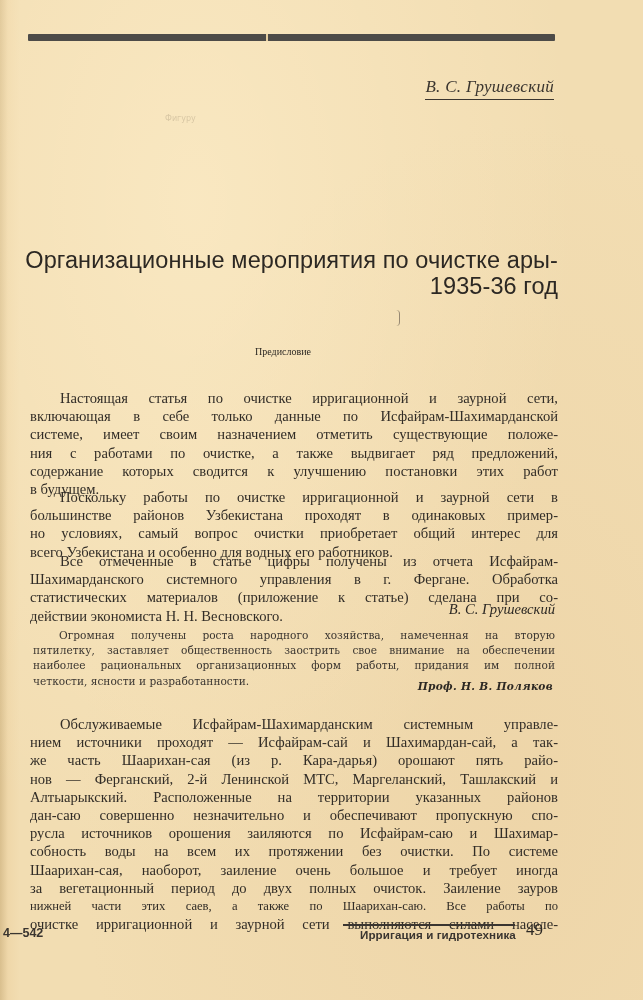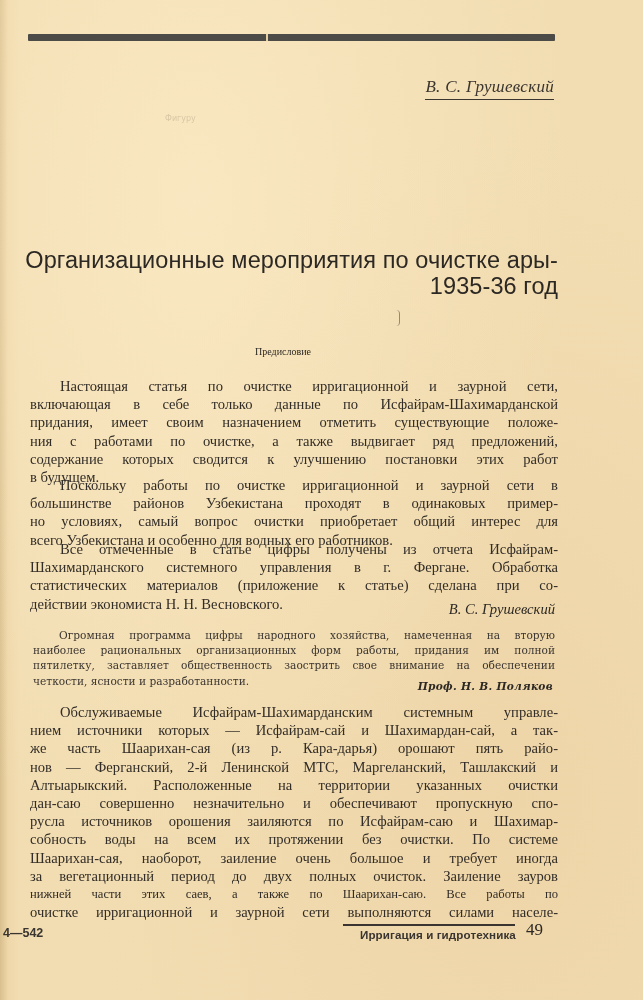--- a/index.html
+++ b/index.html
@@ -79,21 +79,21 @@
       line-height: 18.2px;
       color: #322d27;
     }
     .body-text .ln {
       display: block;
       white-space: nowrap;
       text-align: justify;
       text-align-last: justify;
     }
     .body-text .ln.last { text-align-last: left; }
-    .body-text .ln.indent { padding-left: 30px; }
+    .body-text .ln.indent { padding-left: 30px; margin-top: 12px; }
 
     .sig {
       position: absolute;
       right: 88px;
       font-family: "Liberation Serif", serif;
       font-style: italic;
       font-size: 14.6px;
       color: #2c2823;
     }
 
@@ -189,21 +189,21 @@
     <span class="line">Организационные мероприятия по очистке ары-</span>
     <span class="line">1935-36 год</span>
   </div>
   <div class="pencil-mark"></div>
 
   <div class="preface-heading">Предисловие</div>
 
   <div class="body-text" style="top:377px;">
     <span class="ln indent">Настоящая статья по очистке ирригационной и заурной сети,</span>
     <span class="ln">включающая в себе только данные по Исфайрам-Шахимарданской</span>
-    <span class="ln">придания, имеет своим назначением отметить существующие положе-</span>
+    <span class="ln">системе, имеет своим назначением отметить существующие положе-</span>
     <span class="ln">ния с работами по очистке, а также выдвигает ряд предложений,</span>
     <span class="ln">содержание которых сводится к улучшению постановки этих работ</span>
     <span class="ln last">в будущем.</span>
   </div>
 
   <div class="body-text" style="top:476px;">
     <span class="ln indent">Поскольку работы по очистке ирригационной и заурной сети в</span>
     <span class="ln">большинстве районов Узбекистана проходят в одинаковых пример-</span>
     <span class="ln">но условиях, самый вопрос очистки приобретает общий интерес для</span>
     <span class="ln last">всего Узбекистана и особенно для водных его работников.</span>
@@ -212,33 +212,33 @@
   <div class="body-text" style="top:540px;">
     <span class="ln indent">Все отмеченные в статье цифры получены из отчета Исфайрам-</span>
     <span class="ln">Шахимарданского системного управления в г. Фергане. Обработка</span>
     <span class="ln">статистических материалов (приложение к статье) сделана при со-</span>
     <span class="ln last">действии экономиста Н. Н. Весновского.</span>
   </div>
 
   <div class="sig" style="top:601px;">В. С. Грушевский</div>
 
   <div class="epigraph">
-    <span class="ln indent">Огромная программа цифры народного хозяйства, намеченная на вторую</span>
+    <span class="ln indent">Огромная получены роста народного хозяйства, намеченная на вторую</span>
+    <span class="ln">пятилетку, заставляет общественность заострить свое внимание на обеспечении</span>
     <span class="ln">наиболее рациональных организационных форм работы, придания им полной</span>
-    <span class="ln">пятилетку, заставляет общественность заострить свое внимание на обеспечении</span>
     <span class="ln last">четкости, ясности и разработанности.</span>
   </div>
   <div class="epigraph-sig">Проф. Н. В. Поляков</div>
 
   <div class="body-text" style="top:703px;">
     <span class="ln indent">Обслуживаемые Исфайрам-Шахимарданским системным управле-</span>
-    <span class="ln">нием источники которых — Исфайрам-сай и Шахимардан-сай, а так-</span>
+    <span class="ln">нием источники проходят — Исфайрам-сай и Шахимардан-сай, а так-</span>
     <span class="ln">же часть Шаарихан-сая (из р. Кара-дарья) орошают пять райо-</span>
     <span class="ln">нов — Ферганский, 2-й Ленинской МТС, Маргеланский, Ташлакский и</span>
-    <span class="ln">Алтыарыкский. Расположенные на территории указанных очистки</span>
+    <span class="ln">Алтыарыкский. Расположенные на территории указанных районов</span>
     <span class="ln">дан-саю совершенно незначительно и обеспечивают пропускную спо-</span>
     <span class="ln">русла источников орошения заиляются по Исфайрам-саю и Шахимар-</span>
     <span class="ln">собность воды на всем их протяжении без очистки. По системе</span>
     <span class="ln">Шаарихан-сая, наоборот, заиление очень большое и требует иногда</span>
     <span class="ln">за вегетационный период до двух полных очисток. Заиление зауров</span>
     <span class="ln small-line">нижней части этих саев, а также по Шаарихан-саю. Все работы по</span>
     <span class="ln">очистке ирригационной и заурной сети выполняются силами населе-</span>
   </div>
 
   <div class="footer-left">4—542</div>

